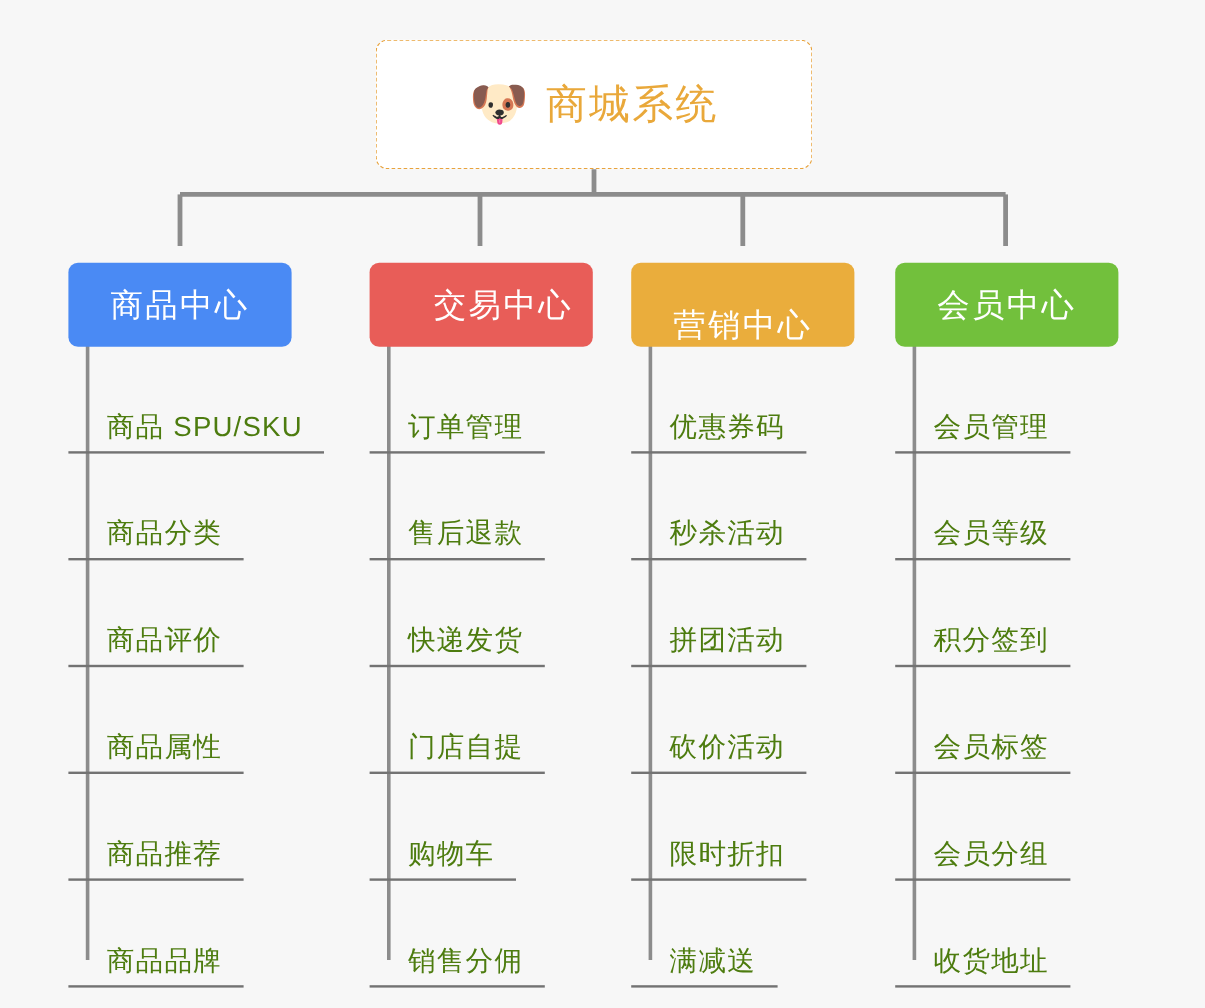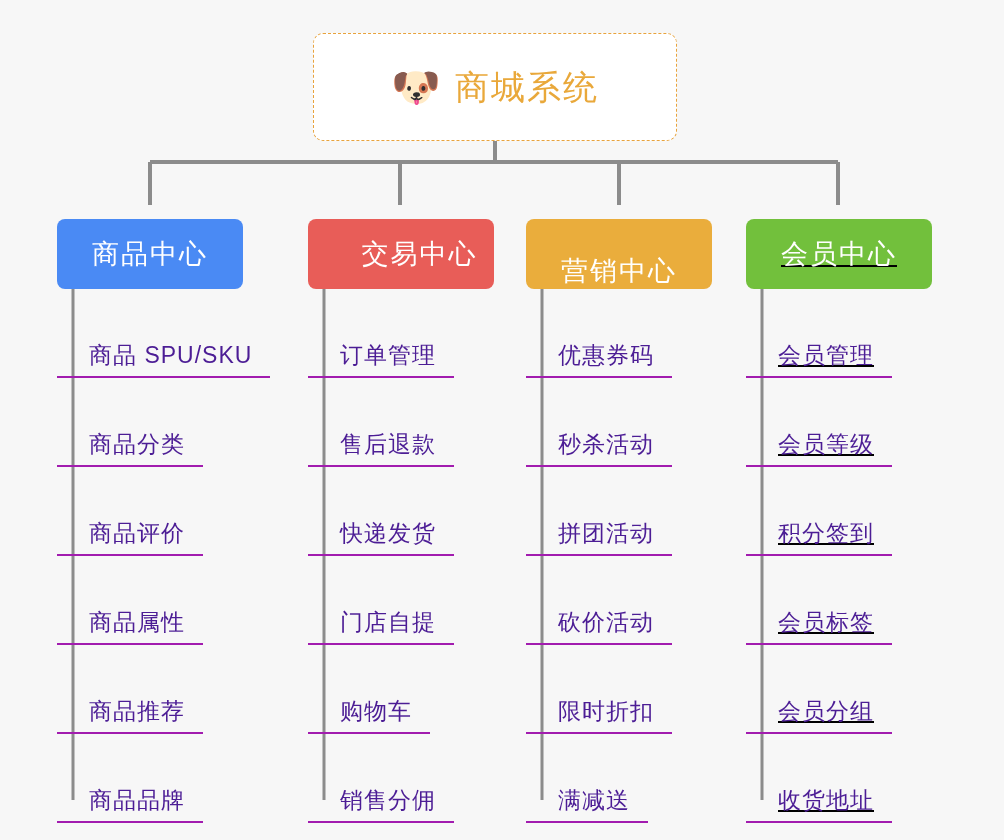--- a/index.html
+++ b/index.html
@@ -87,25 +87,25 @@
   .leaf-item {
     position: relative;
     height: 89px;
     display: flex;
     align-items: flex-end;
     box-sizing: border-box;
   }
   .leaf-label {
     display: inline-block;
     font-size: 23px;
-    color: #4c1d95;
+    color: #4d7c0f;
     letter-spacing: 1px;
     white-space: nowrap;
     padding: 0 18px 8px 32px;
-    border-bottom: 2px solid #a21caf;
+    border-bottom: 2px solid #737373;
     line-height: 1.1;
   }
 </style>
 </head>
 <body style="background: rgb(247, 247, 247);">
 
 <div id="mindmap">
 
   <svg id="connectors" viewBox="0 0 1004 840" width="1004" height="840" xmlns="http://www.w3.org/2000/svg">
     <g stroke="#8c8c8c" stroke-width="4" fill="none" stroke-linecap="butt">
@@ -204,21 +204,21 @@
       </div>
       <div class="leaf-item">
         <span class="leaf-label">限时折扣</span>
       </div>
       <div class="leaf-item">
         <span class="leaf-label">满减送</span>
       </div>
     </div>
   </div>
 
-  <div class="column" id="col-3" style="left:746px; width:186px;text-decoration:underline;">
+  <div class="column" id="col-3" style="left:746px; width:186px;">
     <div class="col-head" style="background: rgb(114, 192, 60);">
       <span>会员中心</span>
     </div>
     <div class="col-items">
       <div class="leaf-item">
         <span class="leaf-label">会员管理</span>
       </div>
       <div class="leaf-item">
         <span class="leaf-label">会员等级</span>
       </div>

